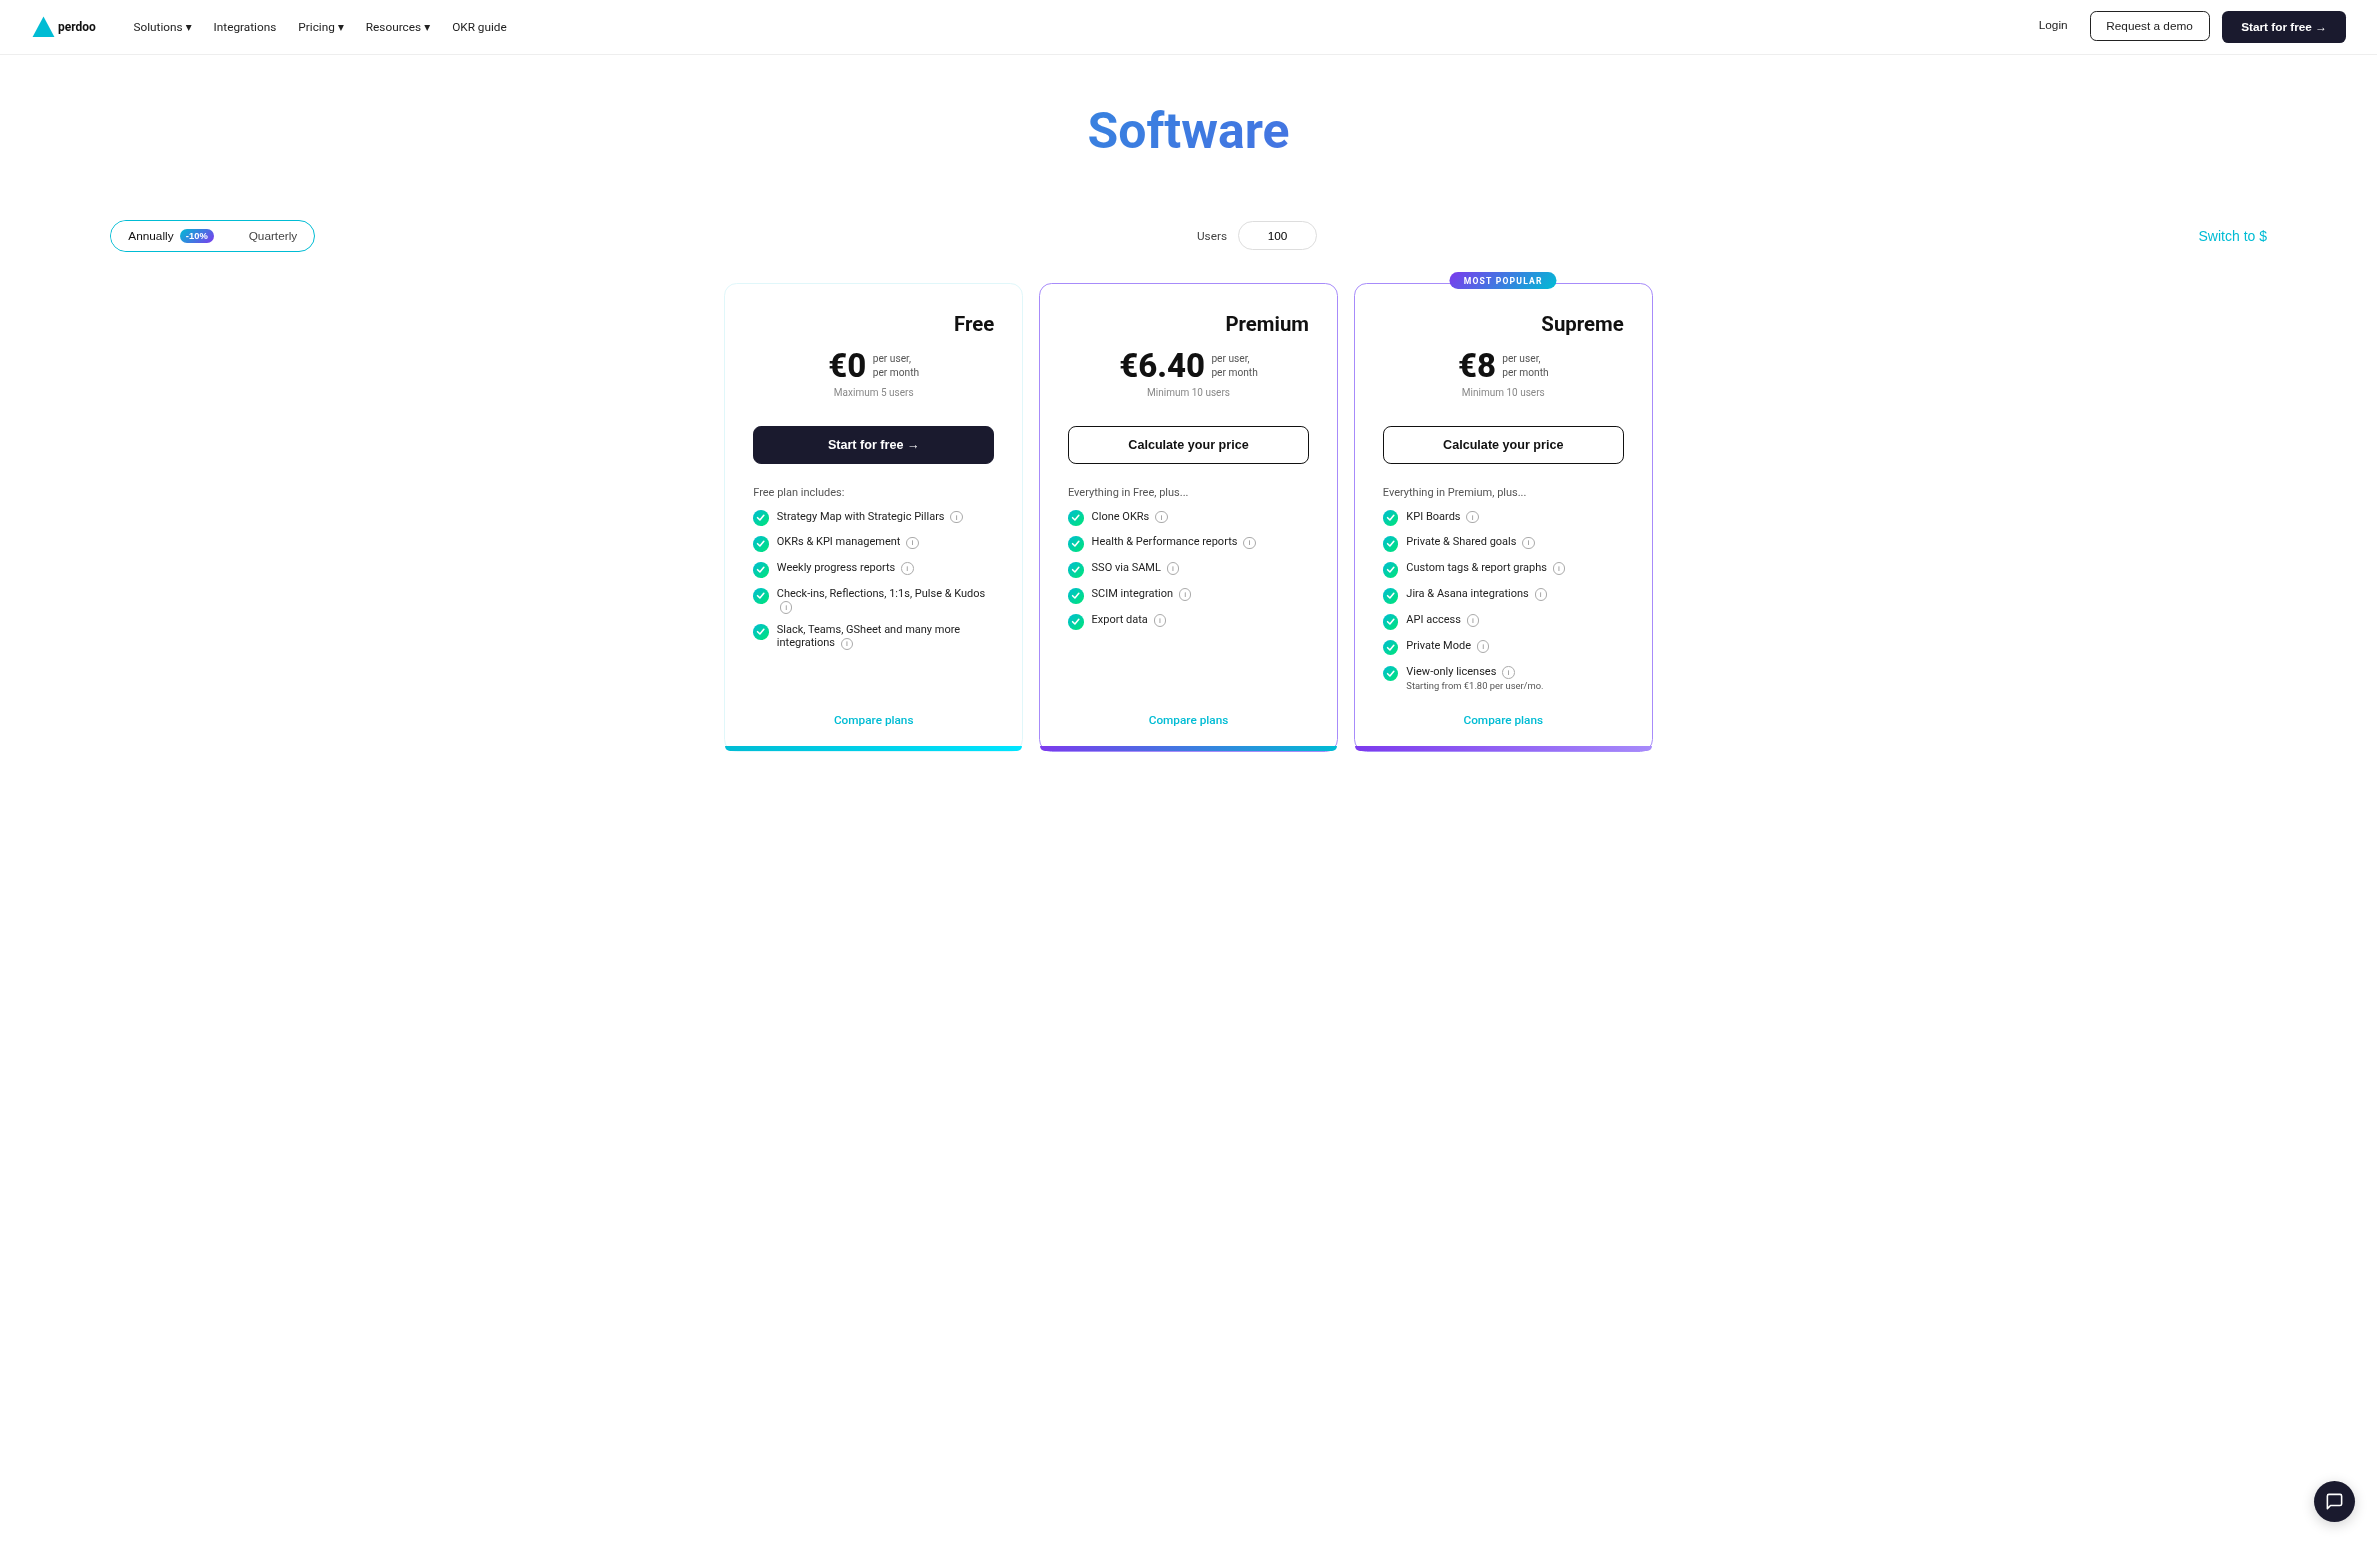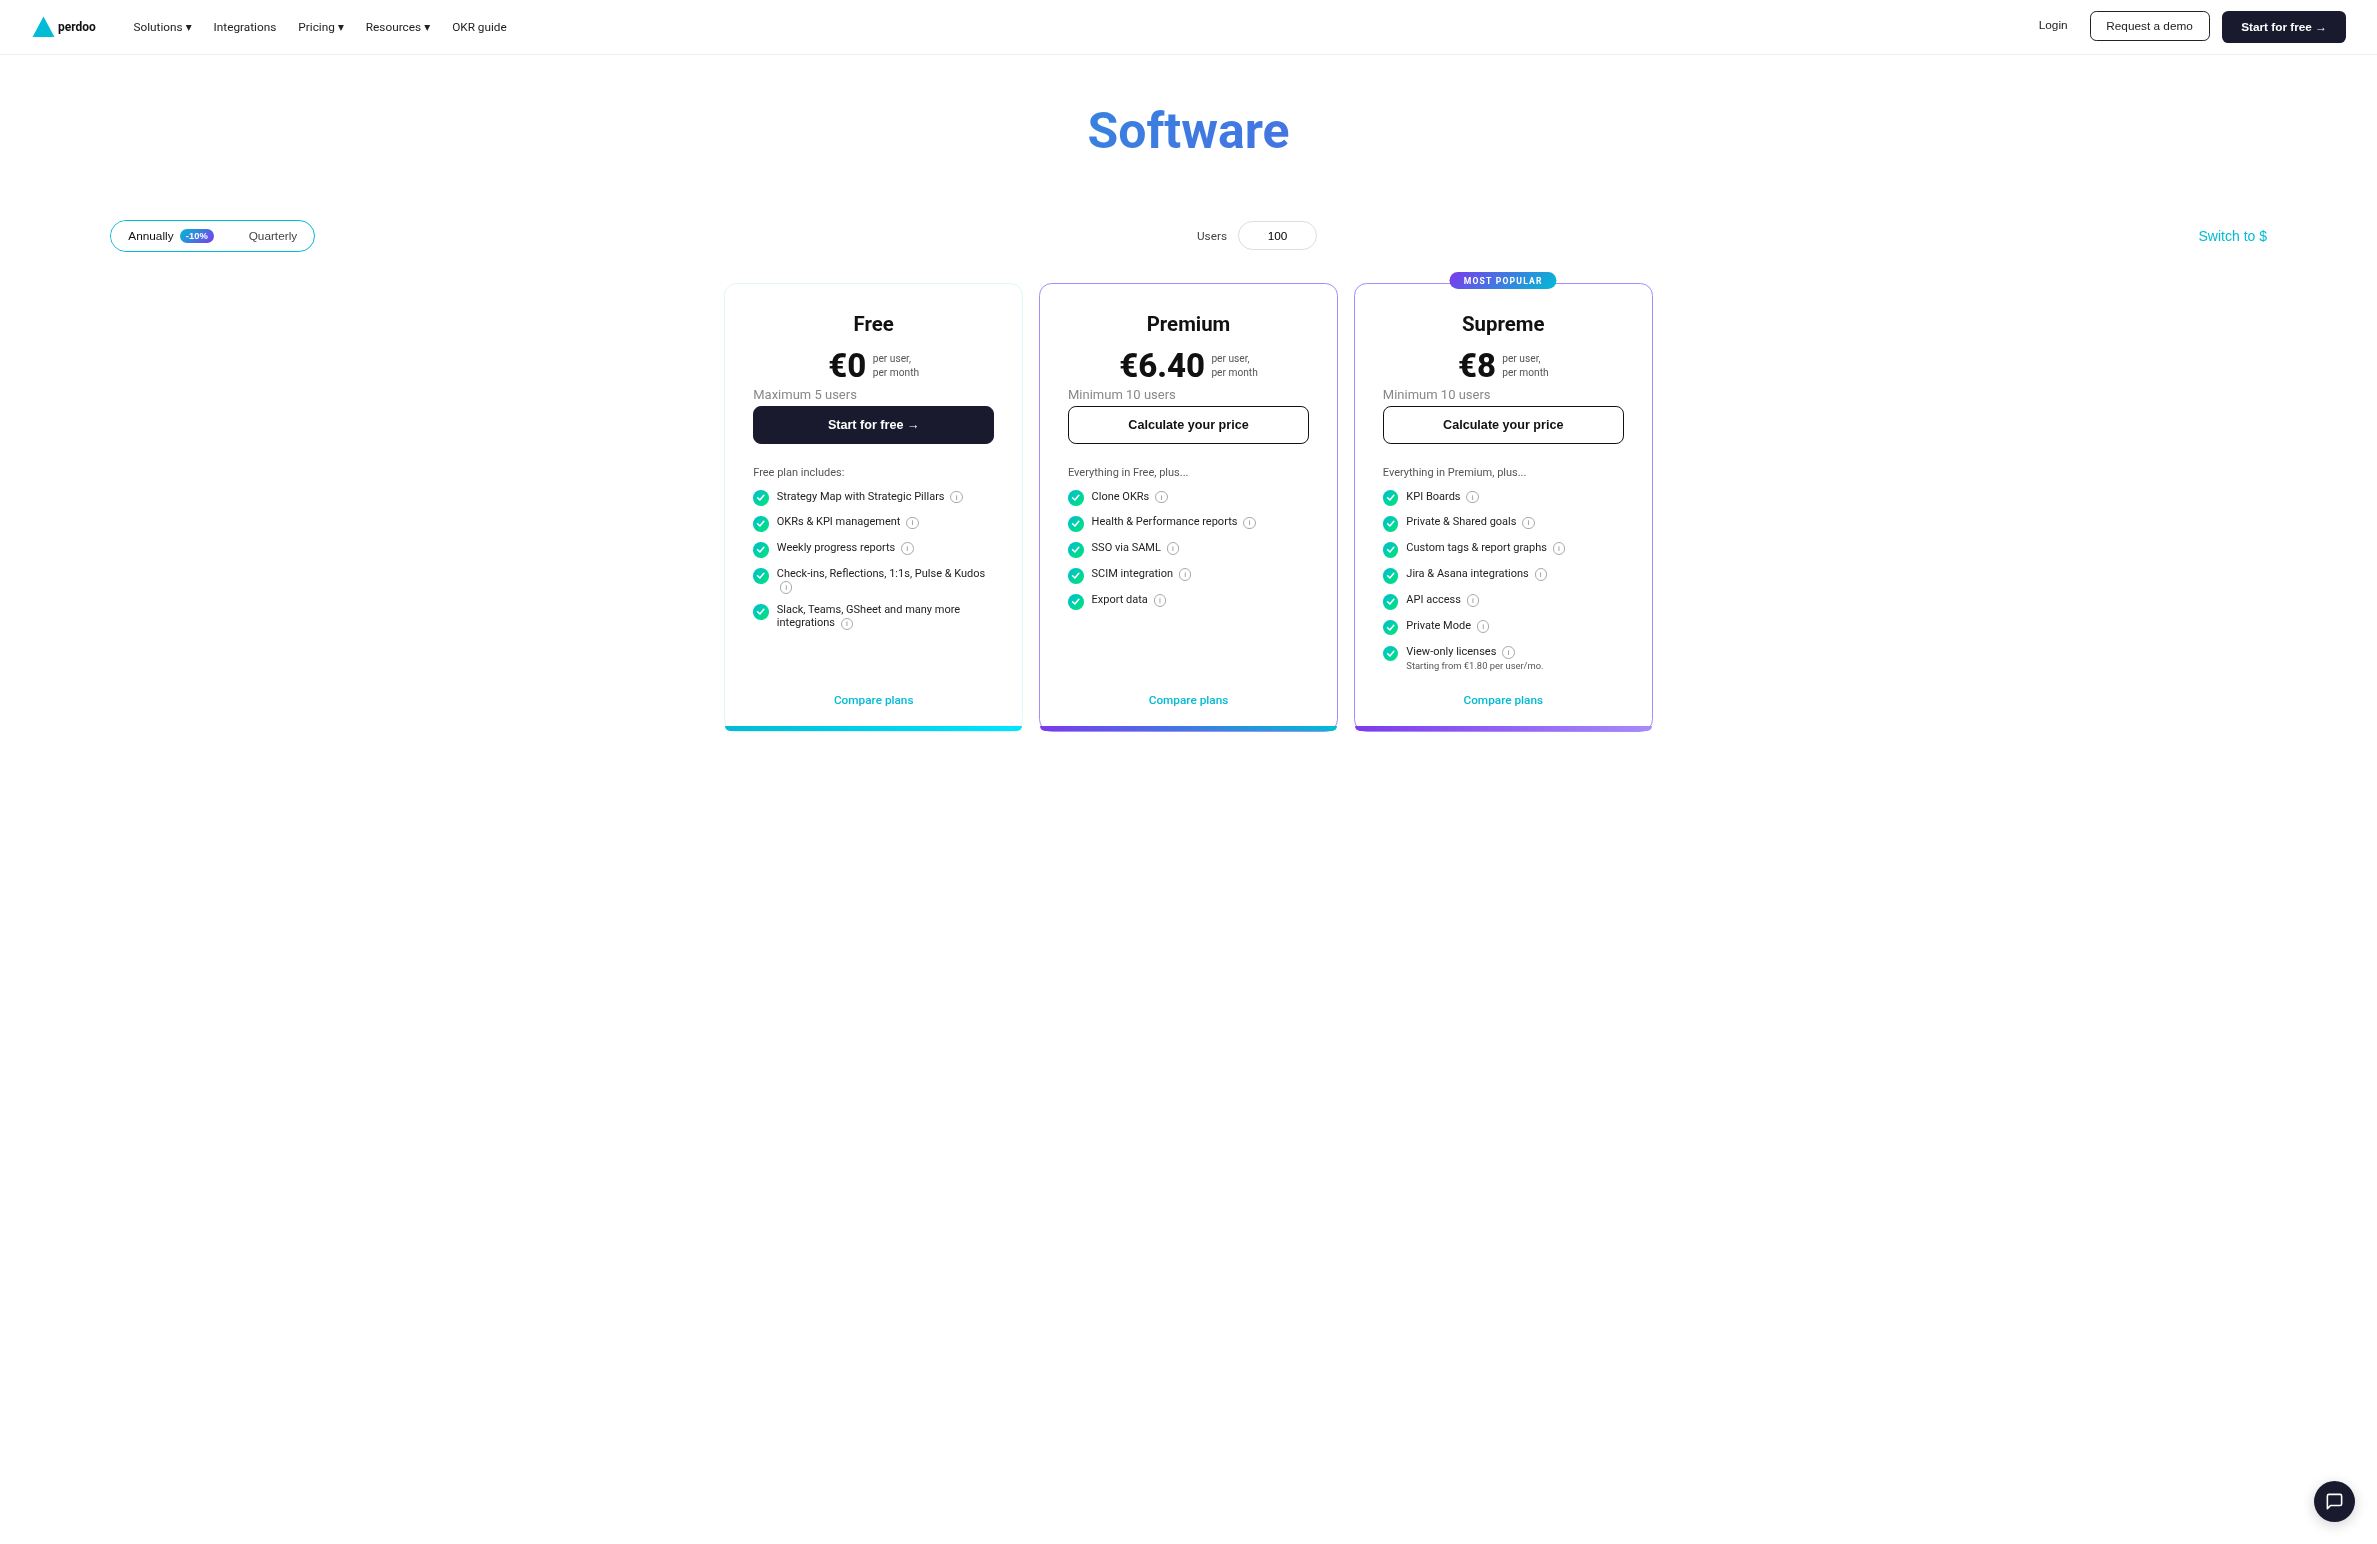--- a/index.html
+++ b/index.html
@@ -208,21 +208,21 @@
       font-weight: 700;
       letter-spacing: 1.2px;
       padding: 3.9px 14px;
       border-radius: 15.7px;
       white-space: nowrap;
       text-transform: uppercase;
     }
     .card-title {
       font-size: 20.4px;
       font-weight: 700;
-      text-align: center;
+      text-align: right;
       margin-bottom: 12.6px;
     }
     .card-price-row {
       display: flex;
       align-items: flex-start;
       justify-content: center;
       gap: 6.3px;
       margin-bottom: 4.7px;
     }
     .price-amount {
@@ -230,23 +230,24 @@
       font-weight: 800;
       line-height: 1;
     }
     .price-meta {
       font-size: 10.2px;
       color: #555;
       line-height: 1.4;
       padding-top: 3.1px;
     }
     .price-note {
-      font-size: 13px;
+      font-size: 10px;
       color: #888;
-      margin-bottom: 4px;
+      text-align: center;
+      margin-bottom: 28px;
     }
     .card-cta {
       display: block;
       width: 100%;
       padding: 11px;
       border-radius: 7.9px;
       font-size: 12.6px;
       font-weight: 700;
       text-align: center;
       cursor: pointer;

